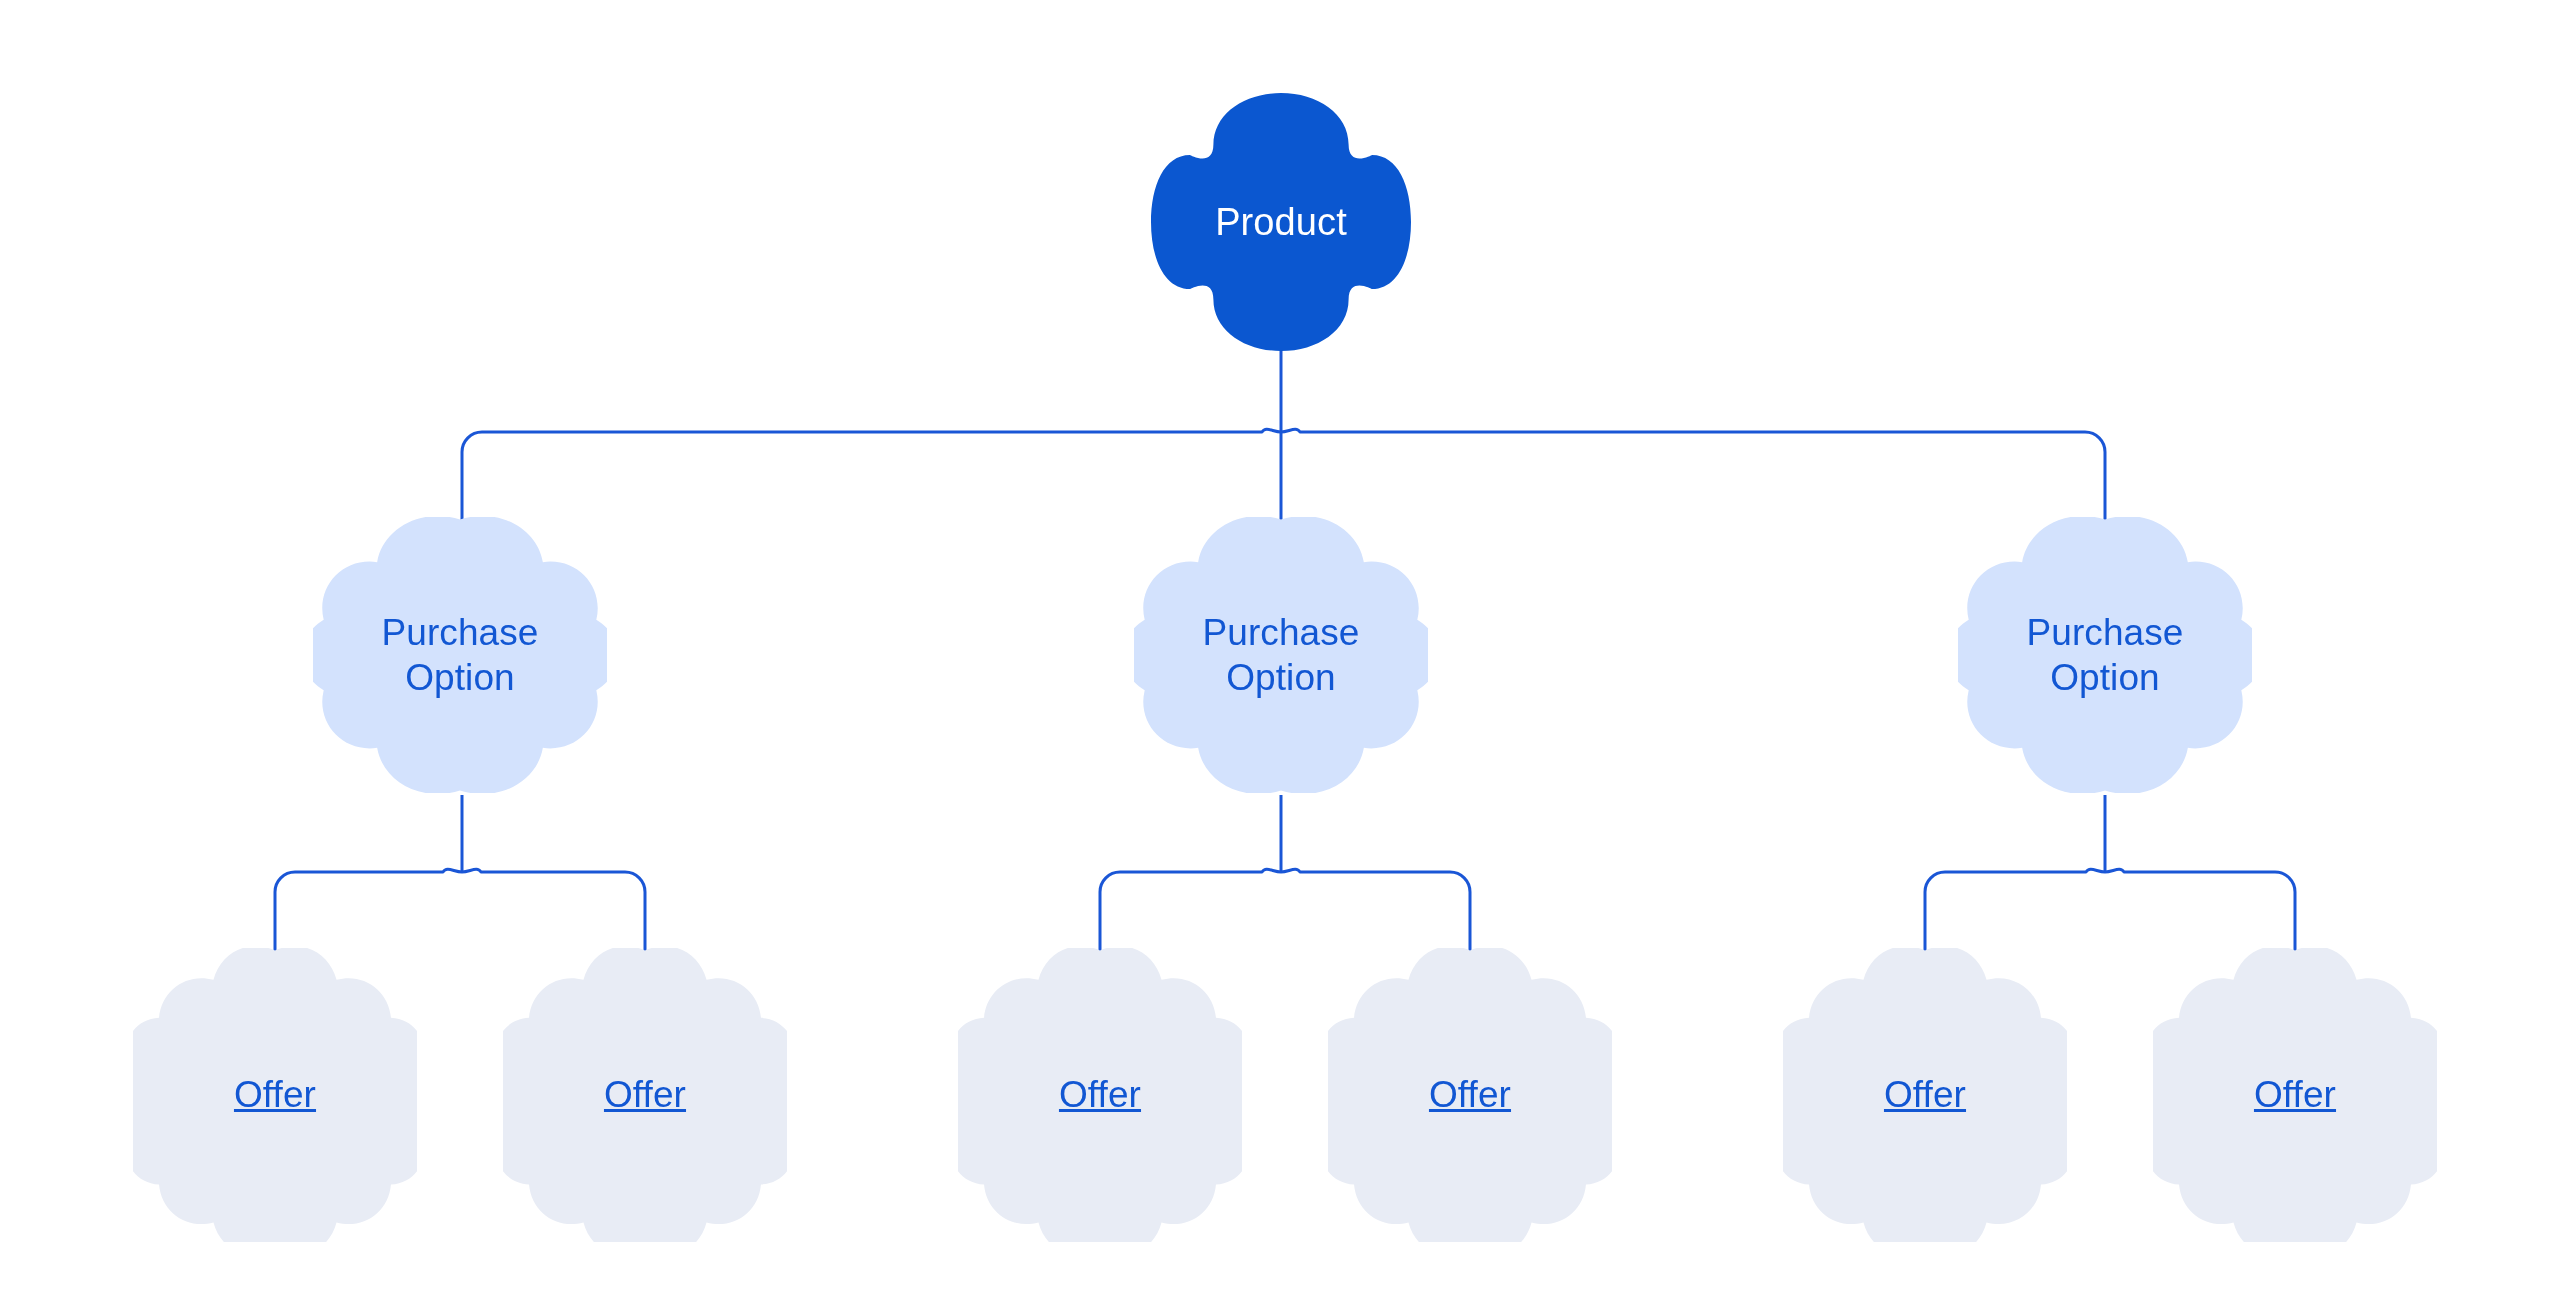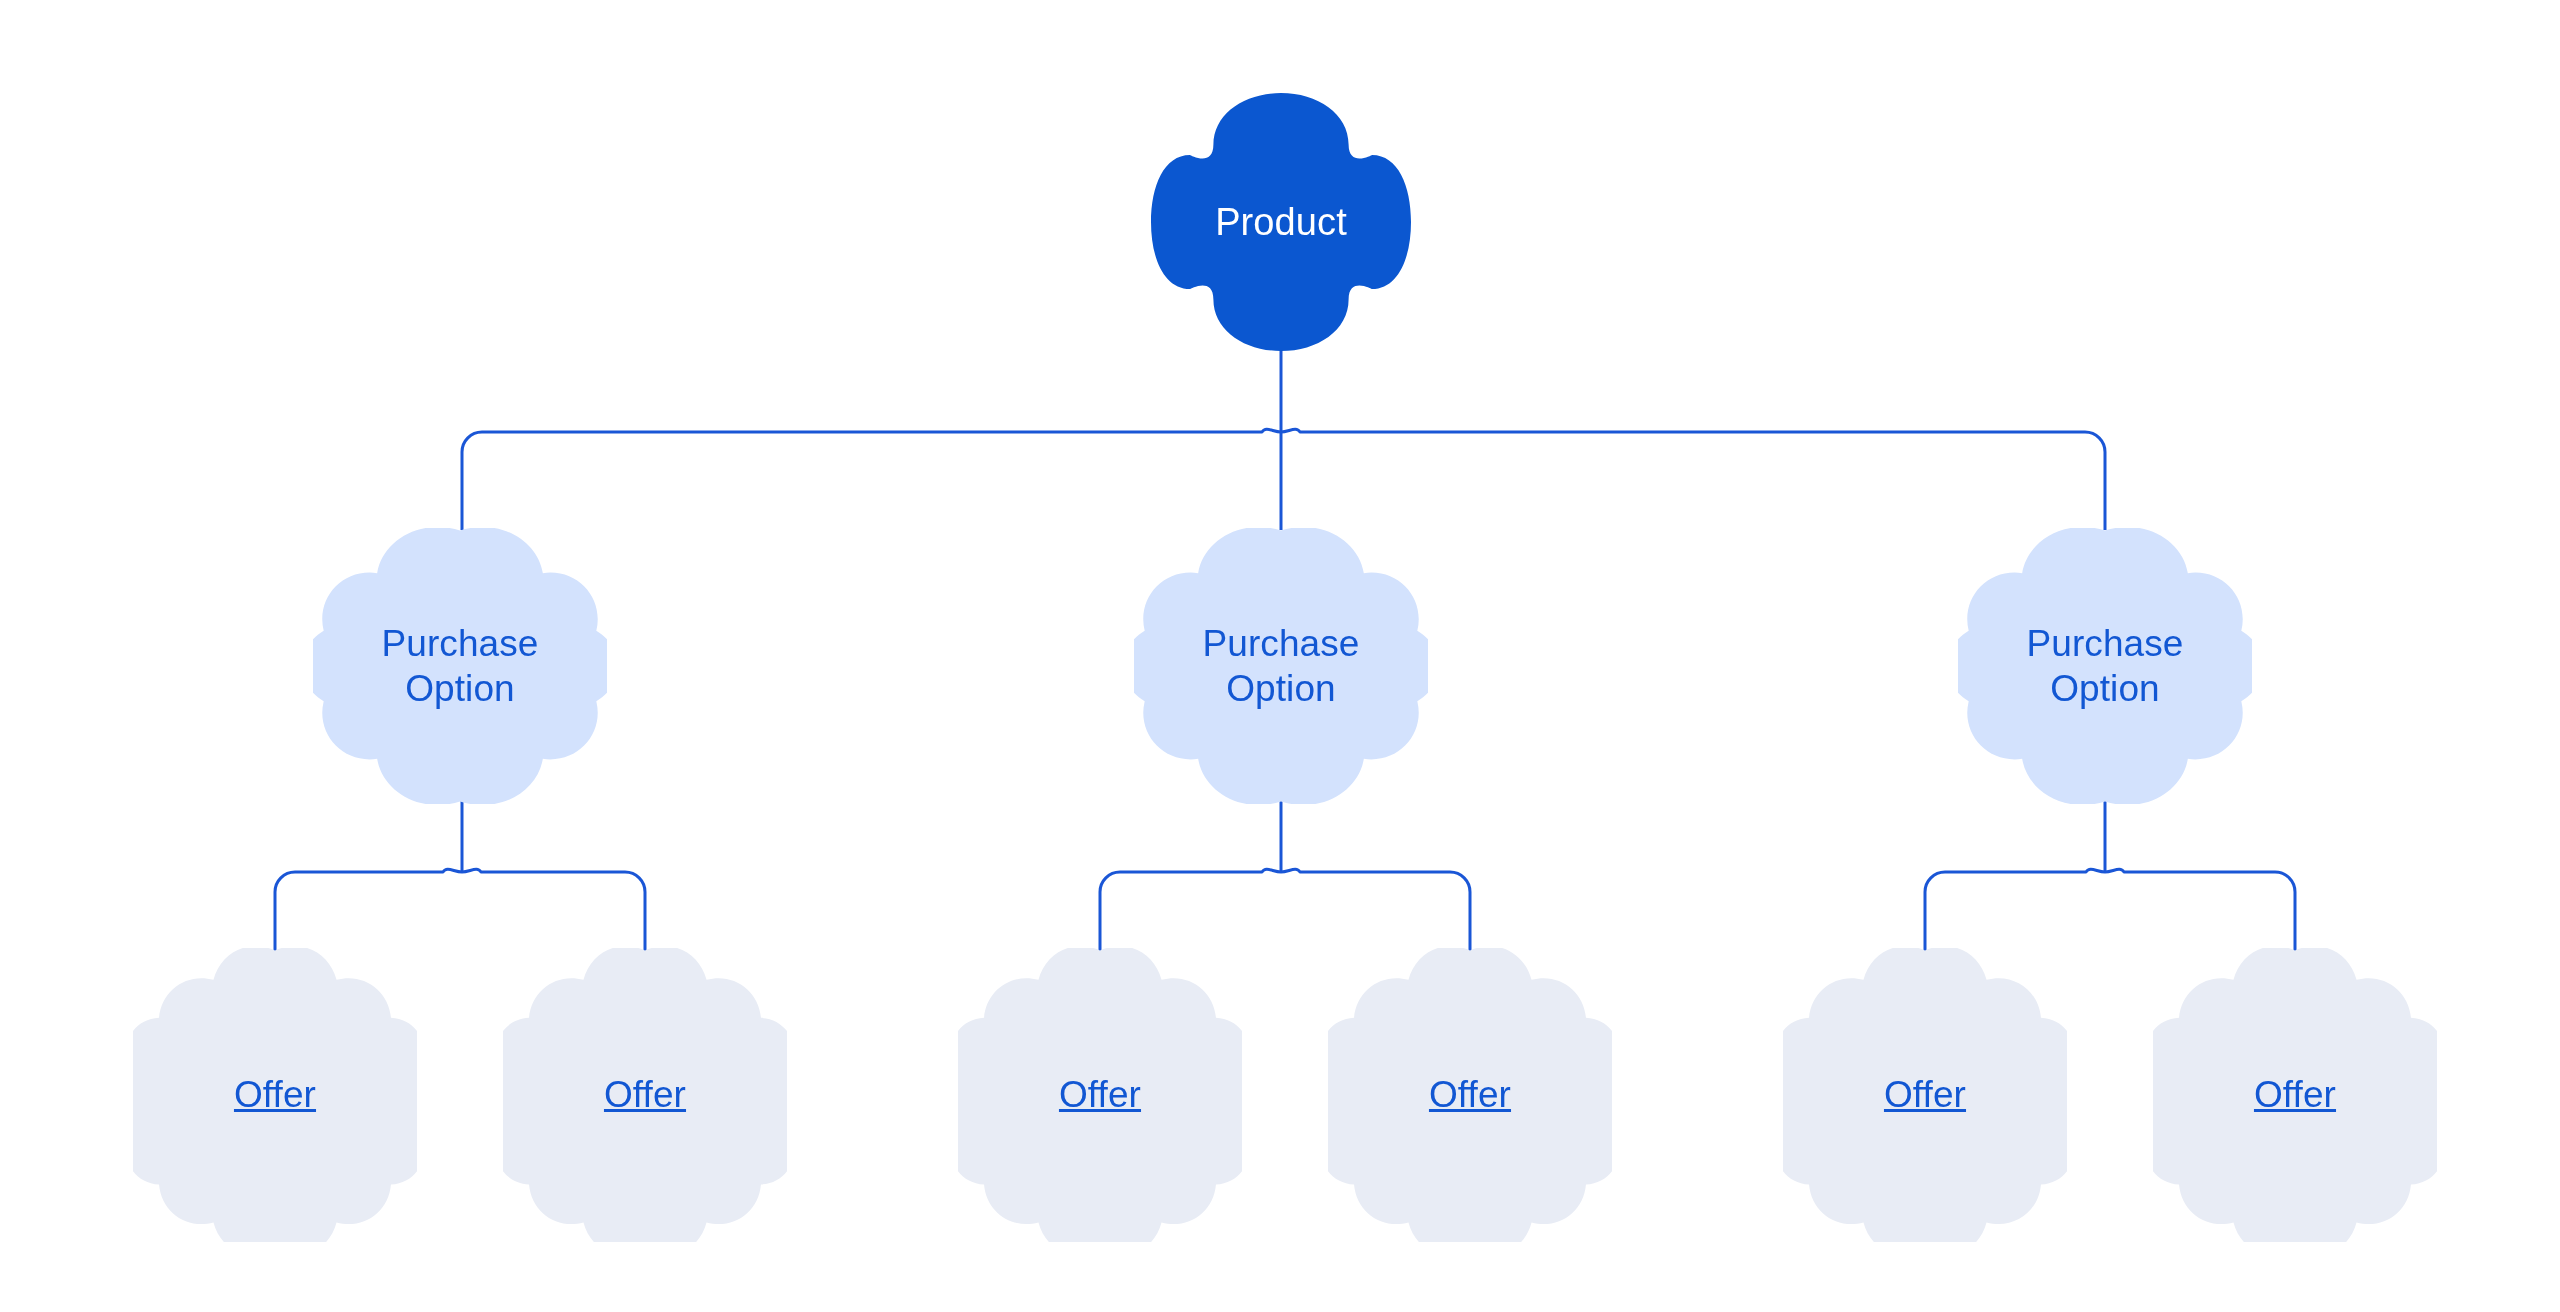--- a/index.html
+++ b/index.html
@@ -61,21 +61,21 @@
     top: 93px;
   }
   .node-product .node-label {
     font-size: 38px;
     color: #ffffff;
     font-weight: 400;
   }
   .node-option {
     width: 294px;
     height: 276px;
-    top: 528px;
+    top: 517px;
   }
   .node-option .node-label {
     font-size: 37px;
     color: #1257d3;
     font-weight: 400;
   }
   .node-offer {
     width: 284px;
     height: 294px;
     top: 948px;

